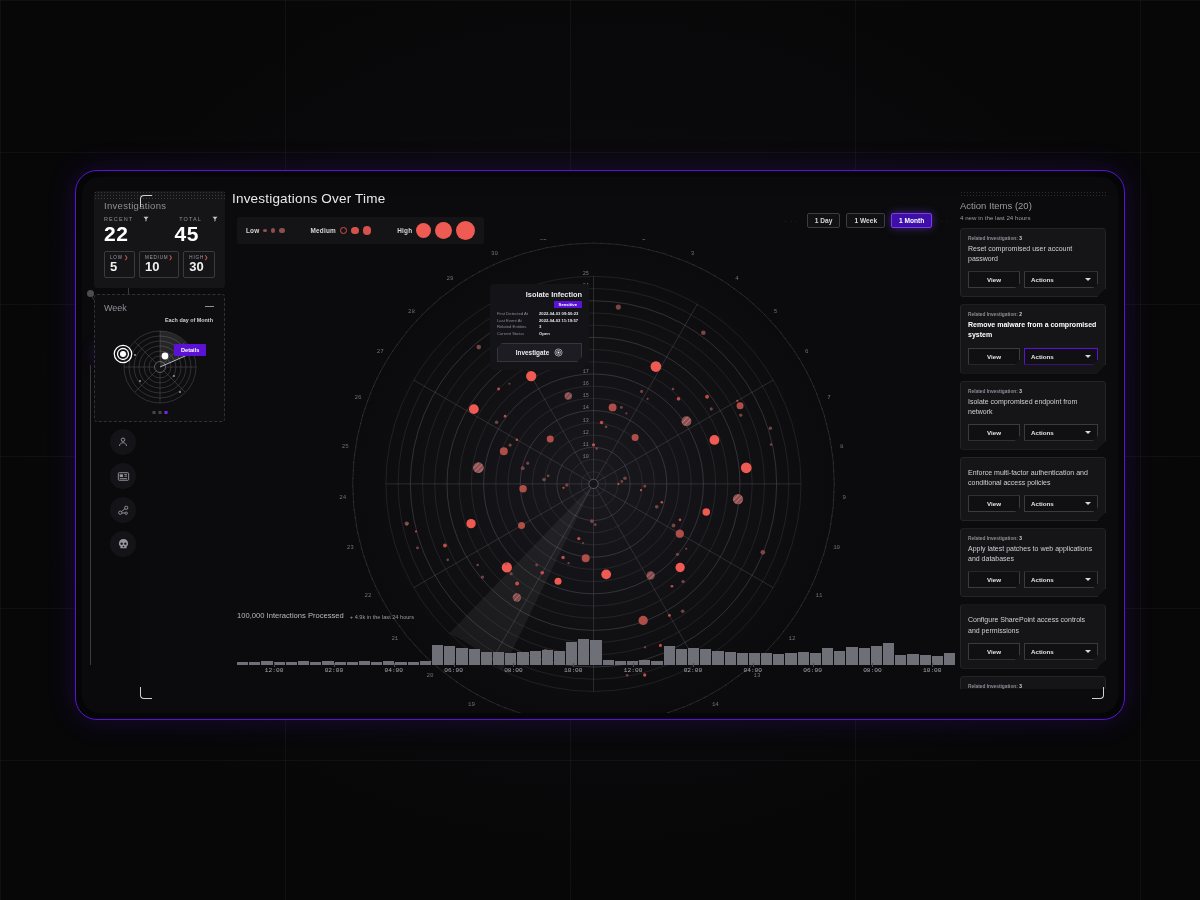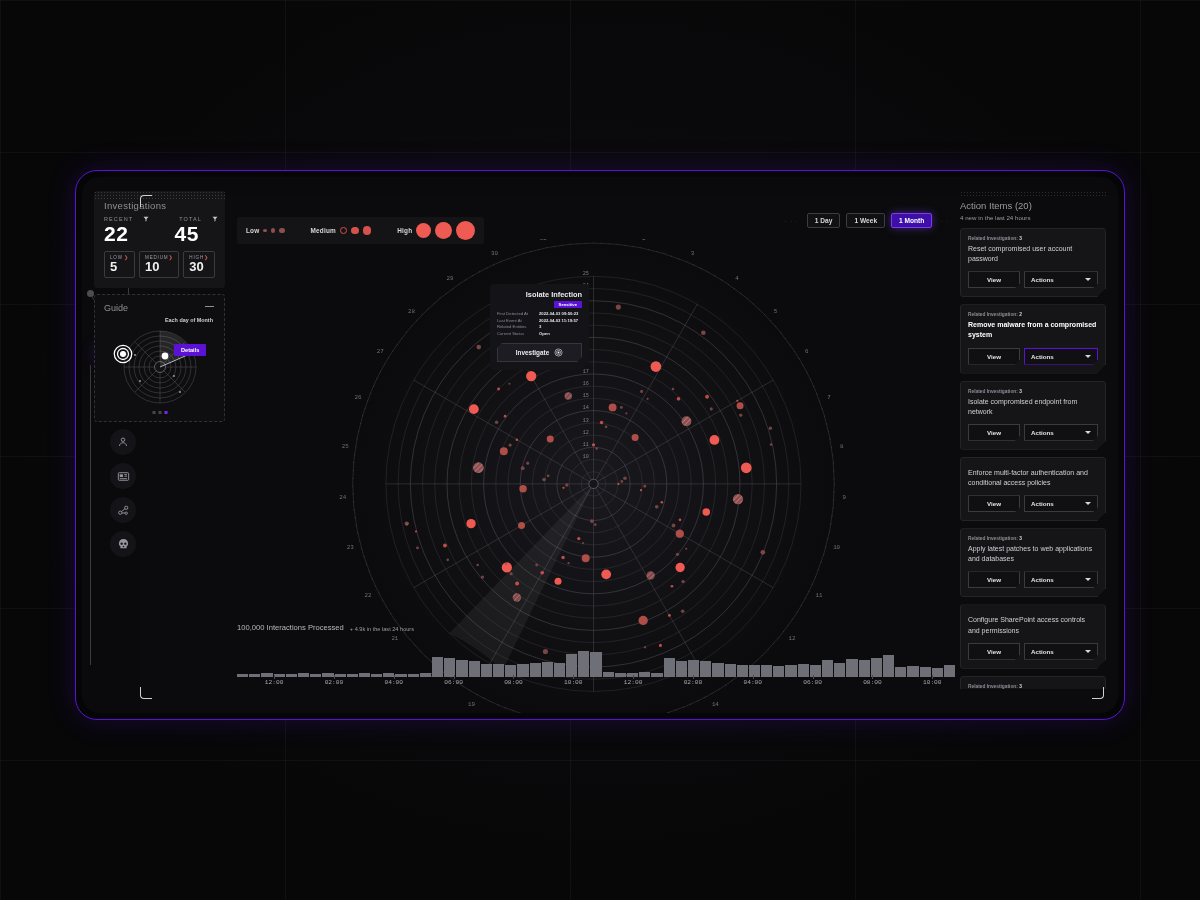--- a/index.html
+++ b/index.html
@@ -135,21 +135,21 @@
   .tt-k{ width:42px; color:#8c8c96; }
   .tt-v{ color:#e2e2e8; font-weight:700; }
   #tt-btn{
     margin-top:6px; background:#1c1c22; border:1px solid #35353d; color:#eaeaf0;
     font-size:6.4px; font-weight:700; padding:4px 0; text-align:center;
     display:flex; align-items:center; justify-content:center; gap:5px;
     clip-path:polygon(5px 0,100% 0,100% calc(100% - 5px),calc(100% - 5px) 100%,0 100%,0 5px);
   }
 
   
-  #bottom{ position:absolute; left:0; right:0; bottom:0; height:76px; }
+  #bottom{ position:absolute; left:0; right:0; bottom:12px; height:76px; }
   #bc-label{ font-size:7.6px; color:#b8b8c0; }
   #bc-sub{ font-size:5.6px; color:#9a9aa3; }
   #bars{ position:absolute; left:5px; right:0; bottom:22px; height:34px; display:flex; align-items:flex-end; gap:1px;}
   #bars b{ display:block; flex:1; background:#6f6f77; }
   #axis{ position:absolute; left:5px; right:0; bottom:6px; height:14px; }
   .ax-t{ position:absolute; font-size:6.2px; color:#a6a6ae; font-family:"Liberation Mono", monospace; transform:translateX(-50%);}
   .ax-tick{ position:absolute; top:-4px; width:1px; height:4px; background:#4a4a52;}
 
   
   #right{ position:absolute; right:12px; top:14px; width:146px; bottom:24px; overflow:hidden; }
@@ -290,21 +290,21 @@
             <div class="pill">
               <div class="pill-lbl">HIGH<span class="chev">❯</span></div>
               <div class="pill-val">30</div>
             </div>
           </div>
     </div>
 
 
 
     <div id="guide">
-      <div class="gt">Guide</div>
+      <div class="gt">Week</div>
       <div class="gm"></div>
       <svg width="113" height="92" viewBox="0 0 113 92" style="margin-top:2px">
         <g stroke="#6b6b74" fill="none" stroke-width=".5" opacity=".75">
           <circle cx="56" cy="52" r="36"></circle>
               <circle cx="56" cy="52" r="31"></circle>
               <circle cx="56" cy="52" r="26"></circle>
           <circle cx="56" cy="52" r="21"></circle>
               <circle cx="56" cy="52" r="16"></circle>
               <circle cx="56" cy="52" r="11"></circle>
           <path d="M56 16v72M20 52h72M31 27l50 50M81 27l-50 50"></path>
@@ -322,20 +322,21 @@
       <div class="guide-badge">Details</div>
       <div class="dots" id="guide-dots">
             <i></i>
             <i></i>
             <i class="on"></i>
           </div>
     </div>
   </div>
 
   <div id="main">
+    <div id="main-title">Investigations Over Time</div>
 
     <div id="legend">
           <div class="grp">
             <span class="lg-label">Low</span>
             <span class="sw" style="width:3.2px;height:3.2px;background:#8c4f4f;"></span>
             <span class="sw" style="width:4.4px;height:4.4px;background:#8c4f4f;"></span>
             <span class="sw" style="width:5.6px;height:5.6px;background:#8c4f4f;"></span>
           </div>
           <div class="grp">
             <span class="lg-label">Medium</span>

